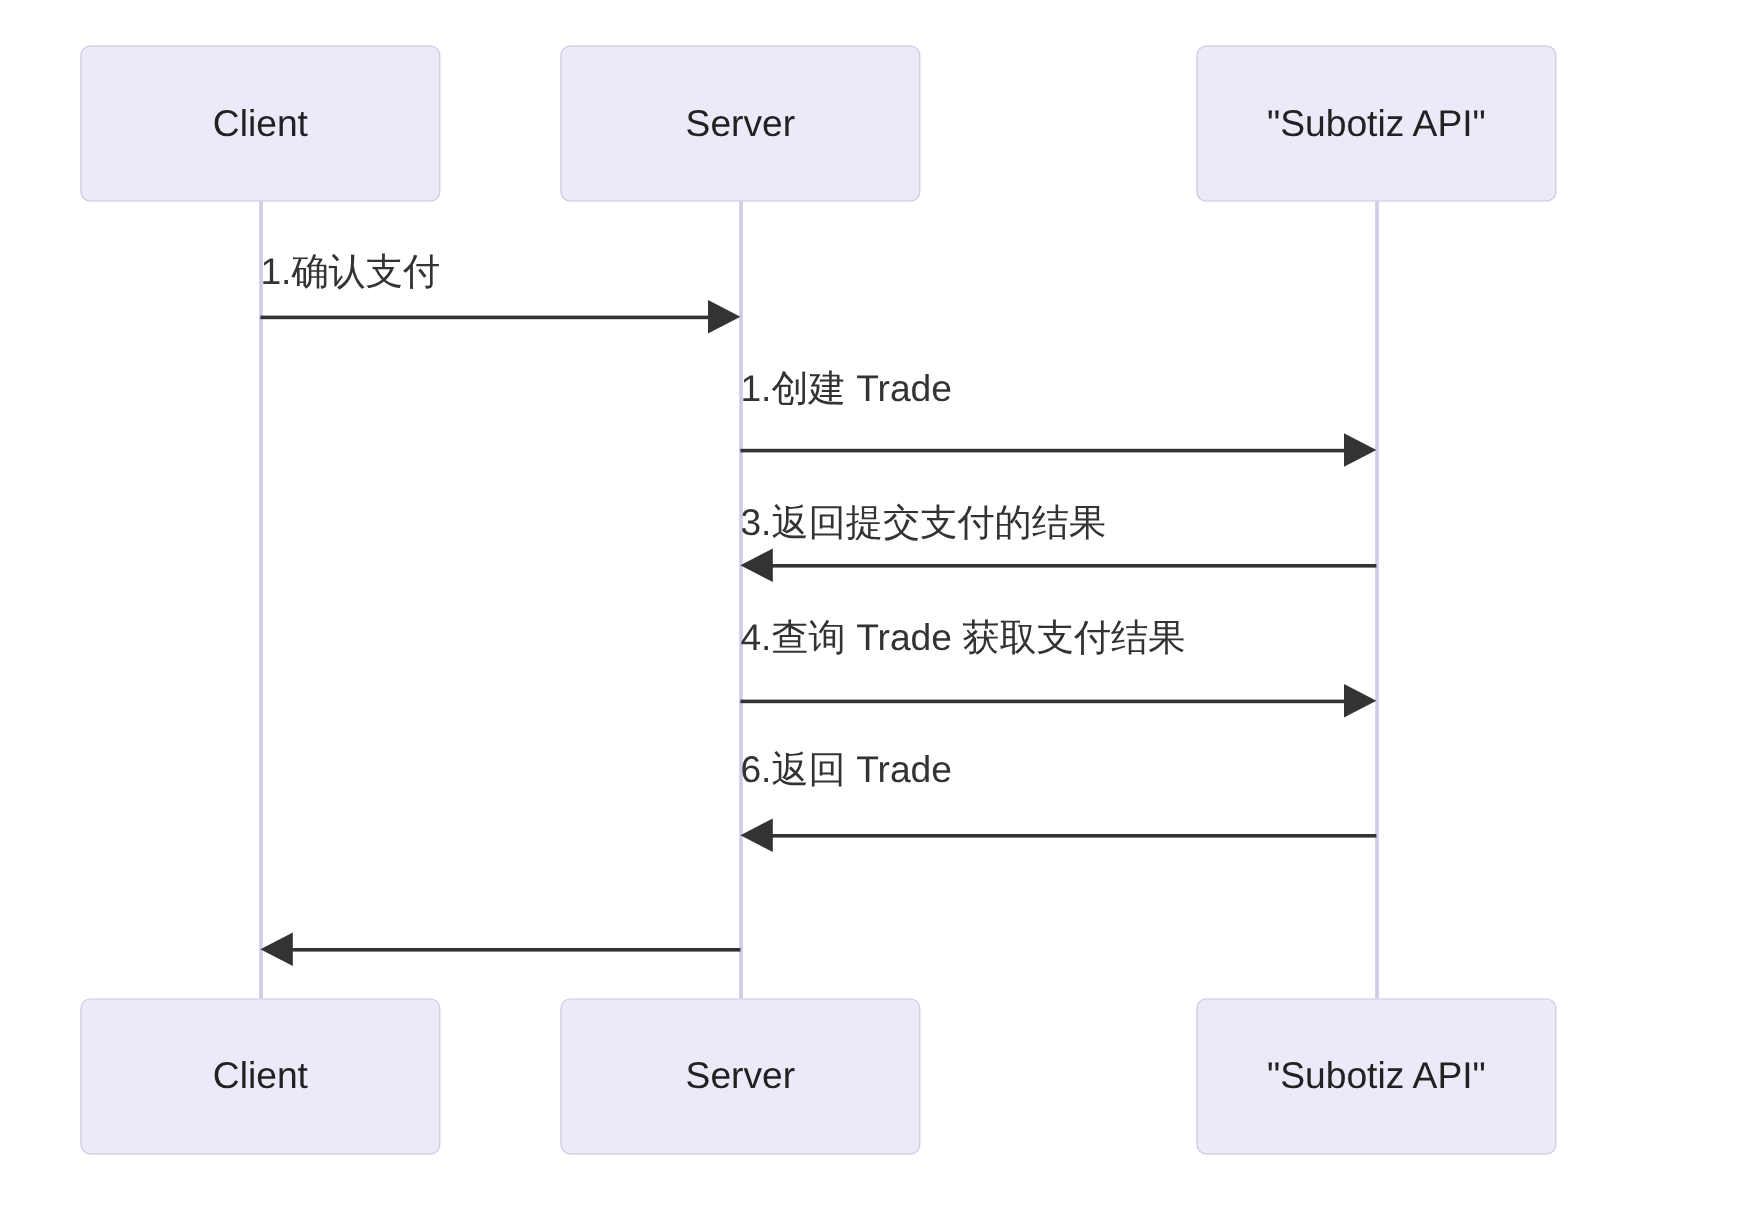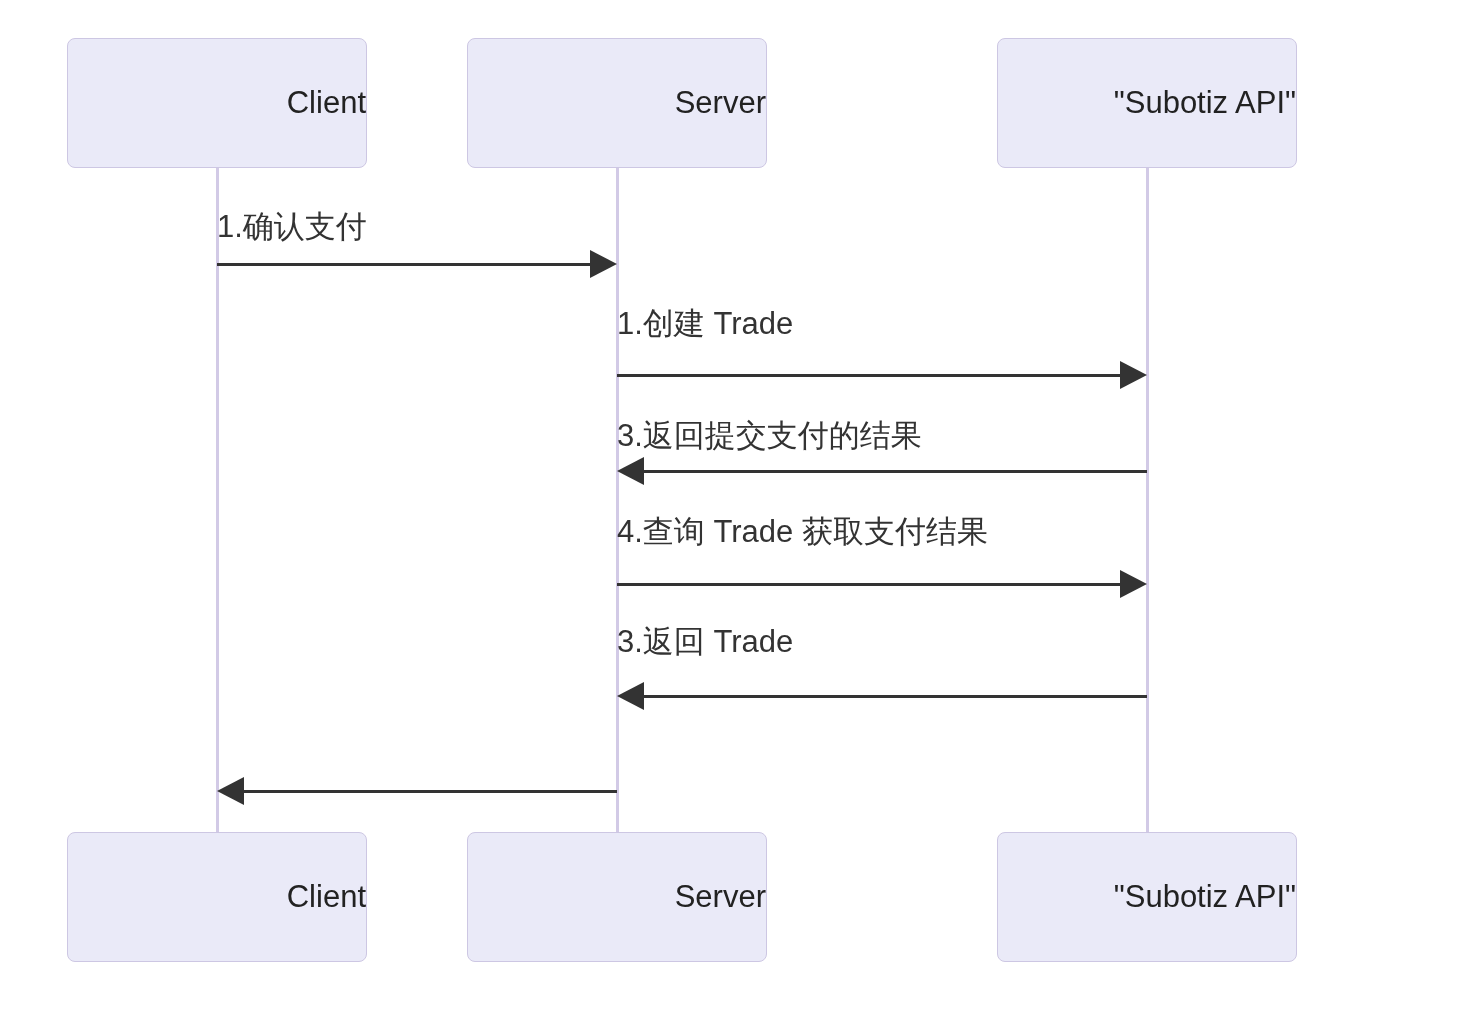--- a/index.html
+++ b/index.html
@@ -35,21 +35,21 @@
   }
   .actor-box {
     position: absolute;
     width: 300px;
     height: 130px;
     background: var(--actor-fill);
     border: 1.5px solid var(--actor-border);
     border-radius: 8px;
     display: flex;
     align-items: center;
-    justify-content: flex-end;
+    justify-content: center;
   }
   .actor-box .actor-label {
     font-size: 31px;
     color: var(--text);
     white-space: nowrap;
   }
   .row-top .actor-box { top: 38px; }
   .row-bottom .actor-box { top: 832px; }
   .msg-label {
     position: absolute;
@@ -126,21 +126,21 @@
     <div class="shaft"></div>
     <div class="head"></div>
   </div>
 
   <div class="msg-label" style="left:617px;width:530px;top:510px">4.查询 Trade 获取支付结果</div>
   <div class="arrow dir-right" style="left:617px;width:530px;top:570px">
     <div class="shaft"></div>
     <div class="head"></div>
   </div>
 
-  <div class="msg-label" style="left:617px;width:530px;top:620px">3.返回 Trade</div>
+  <div class="msg-label" style="left:617px;width:530px;top:620px">6.返回 Trade</div>
   <div class="arrow dir-left" style="left:617px;width:530px;top:682px">
     <div class="shaft"></div>
     <div class="head"></div>
   </div>
 
   <div class="arrow dir-left" style="left:217px;width:400px;top:777px">
     <div class="shaft"></div>
     <div class="head"></div>
   </div>
 

